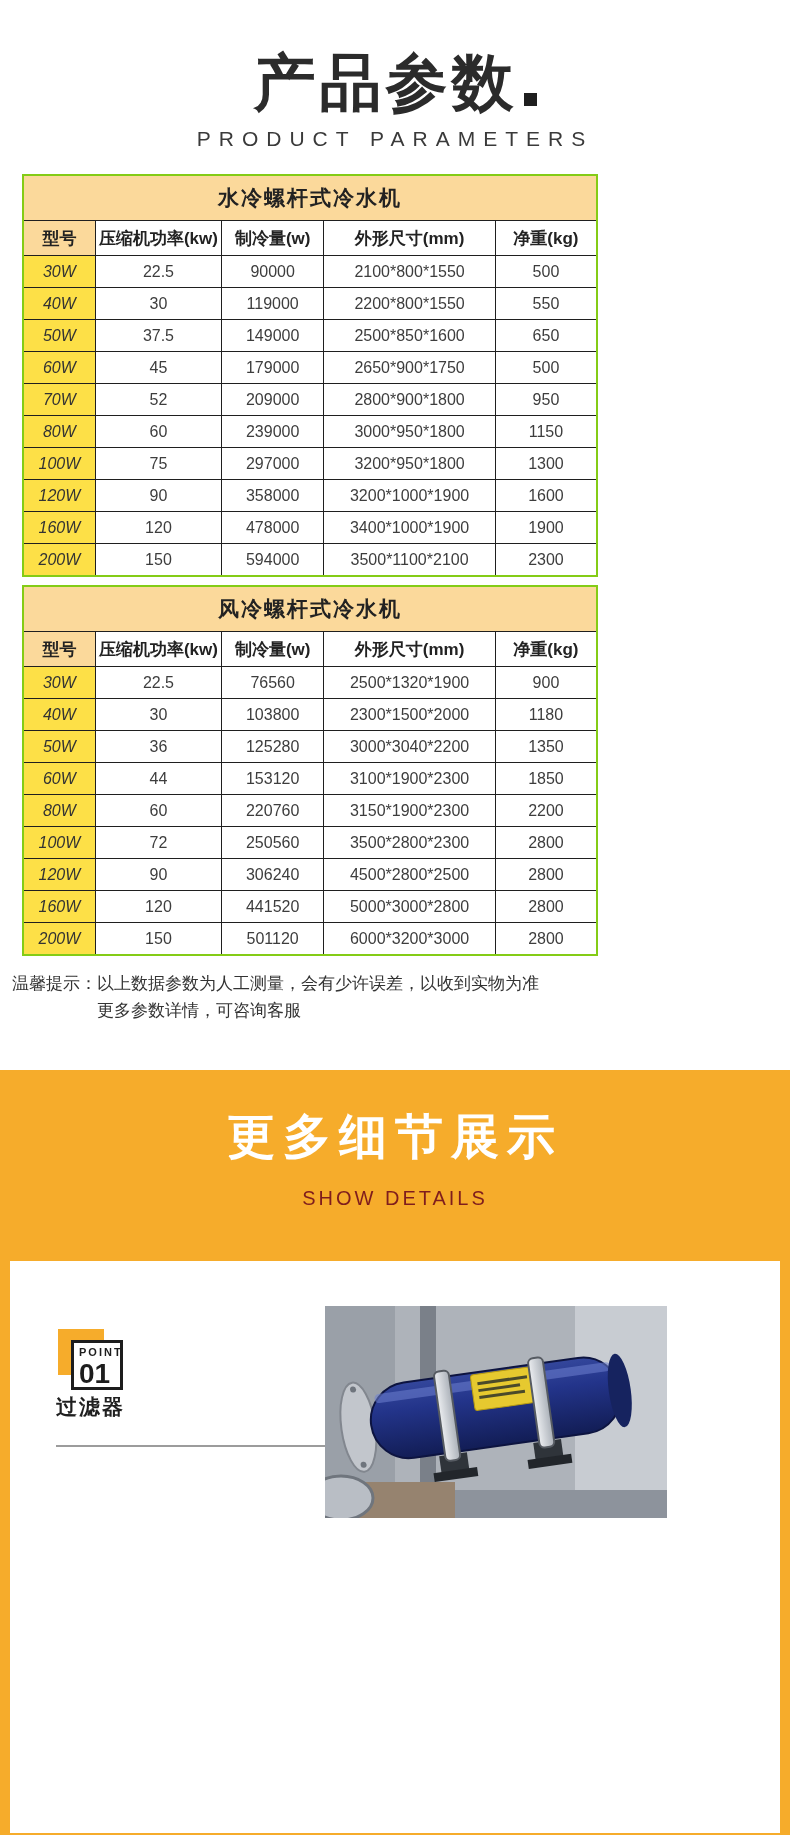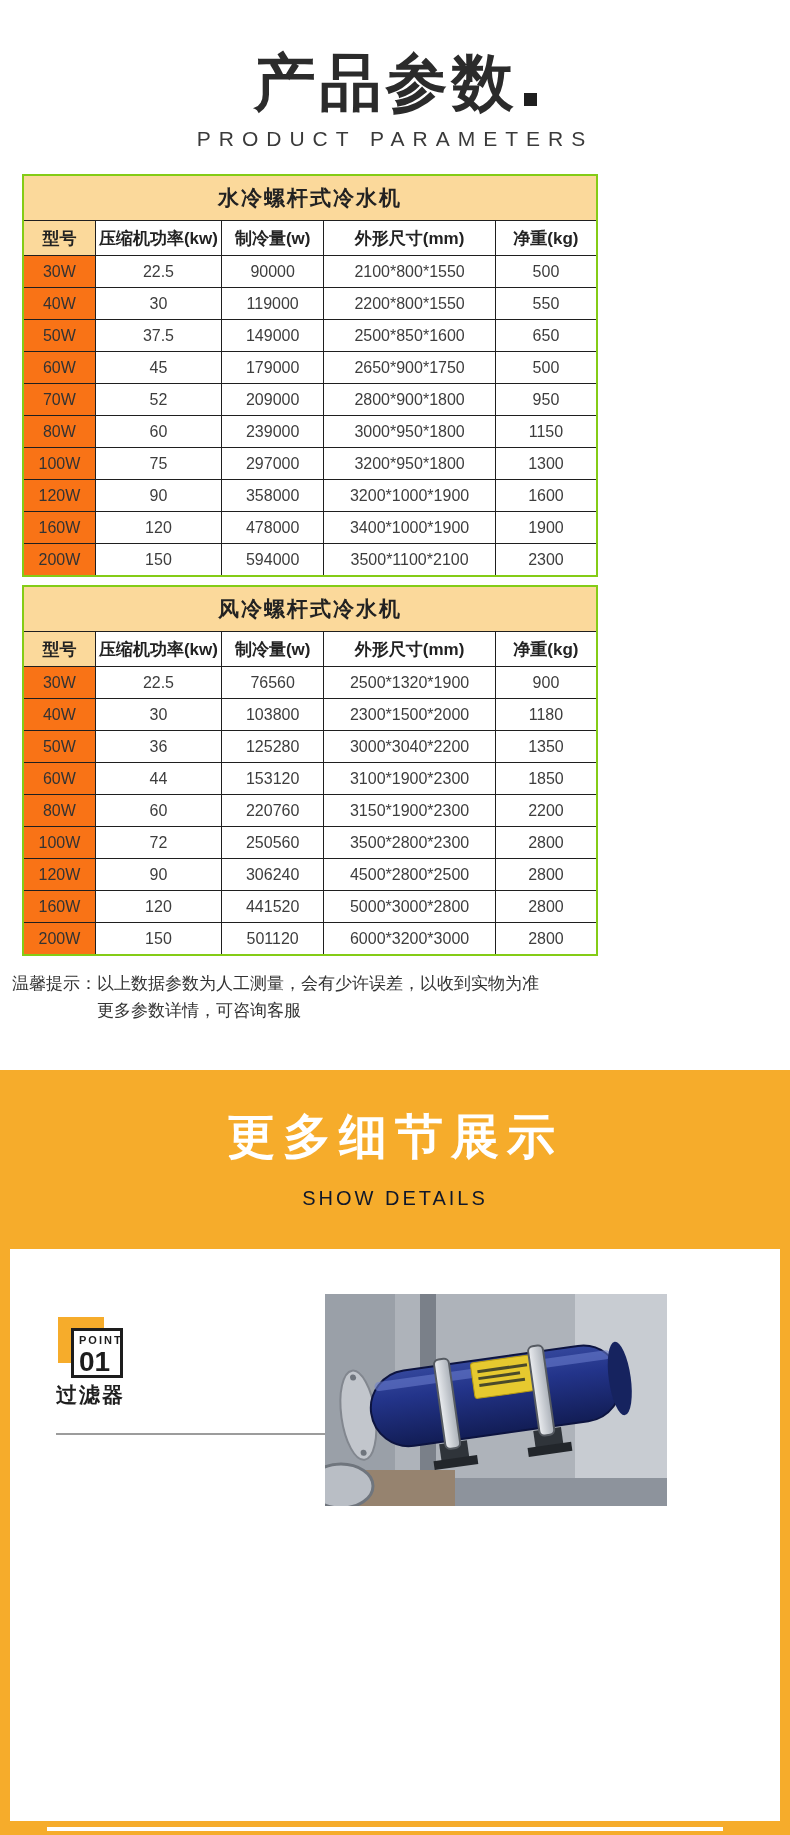--- a/index.html
+++ b/index.html
@@ -36,37 +36,37 @@
   }
   tr.title-row td{
     background:#fbd99b;height:44px;font-size:21px;font-weight:700;color:#222;
     letter-spacing:2px;
   }
   tr.header-row th{
     background:#ffffff;height:34px;font-size:17px;font-weight:600;color:#222;
   }
   tr.header-row th:first-child{background:#fbd99b;}
   tr.data-row td{height:31px;font-size:16px;color:#3d3d3d;background:#fff;}
-  tr.data-row td:first-child{background:#f97316;color:#333;}
+  tr.data-row td:first-child{background:#fde047;color:#333;font-style:italic;}
   col.c0{width:12.6%;} col.c1{width:22.0%;} col.c2{width:17.8%;}
   col.c3{width:29.9%;} col.c4{width:17.7%;}
   
   .note{margin:14px 22px 0 12px;display:flex;font-size:17px;color:#333;line-height:27px;}
   .note-label{white-space:nowrap;}
   
   .banner{
     position:absolute;top:1070px;left:0;width:790px;height:175px;
     background:#f6ac2b;display:flex;flex-direction:column;
     align-items:center;justify-content:center;gap:18px;
   }
   .banner-title{color:#fff;font-size:48px;font-weight:800;letter-spacing:8px;font-family:Liberation Mono, monospace;}
-  .banner-subtitle{color:#0f172a;font-size:20px;font-weight:500;letter-spacing:3px;}
+  .banner-subtitle{color:#7f1d1d;font-size:20px;font-weight:500;letter-spacing:3px;}
   
   .section-bottom{position:absolute;top:1245px;left:0;width:790px;height:590px;background:#f6ac2b;}
-  .white-card{position:absolute;top:4px;left:10px;width:770px;height:572px;background:#ffffff;}
+  .white-card{position:absolute;top:16px;left:10px;width:770px;height:572px;background:#ffffff;}
   .next-card-edge{position:absolute;top:582px;left:47px;width:676px;height:4px;background:#ffffff;}
   
   .point-badge{position:absolute;left:48px;top:68px;width:72px;height:68px;}
   .point-badge .yellow-sq{position:absolute;left:0;top:0;width:46px;height:46px;background:#f6ac2b;}
   .point-badge .outline-box{
     position:absolute;left:13px;top:11px;width:52px;height:50px;
     border:3px solid #1d1d1d;background:#ffffff;box-sizing:border-box;
   }
   .point-badge .point-word{
     position:absolute;left:21px;top:17px;font-size:11px;font-weight:700;

